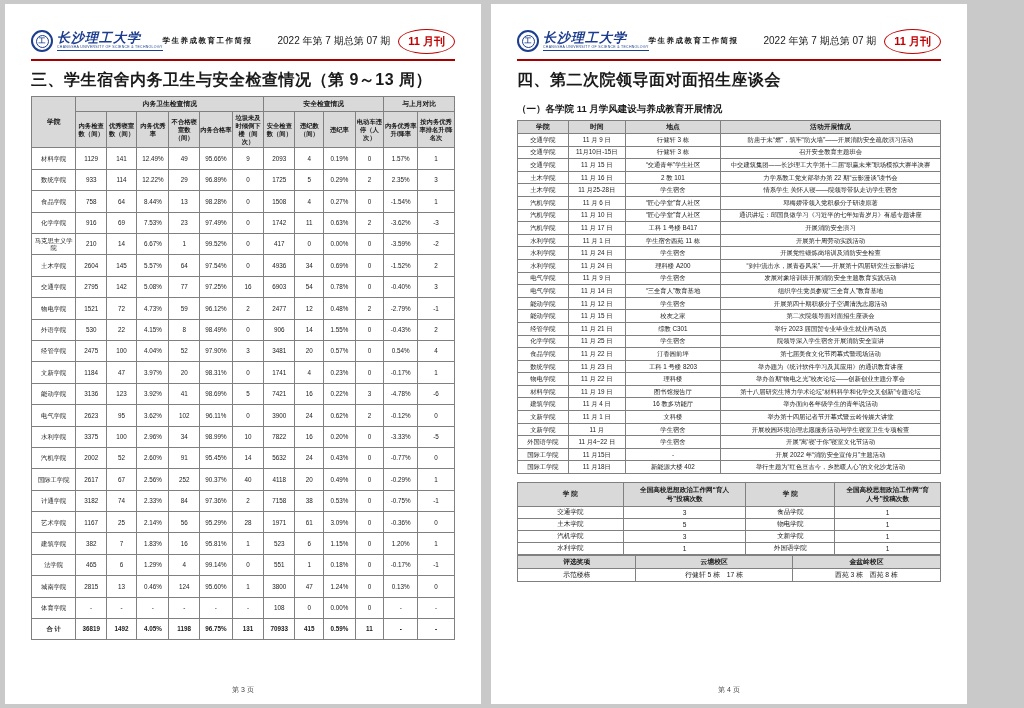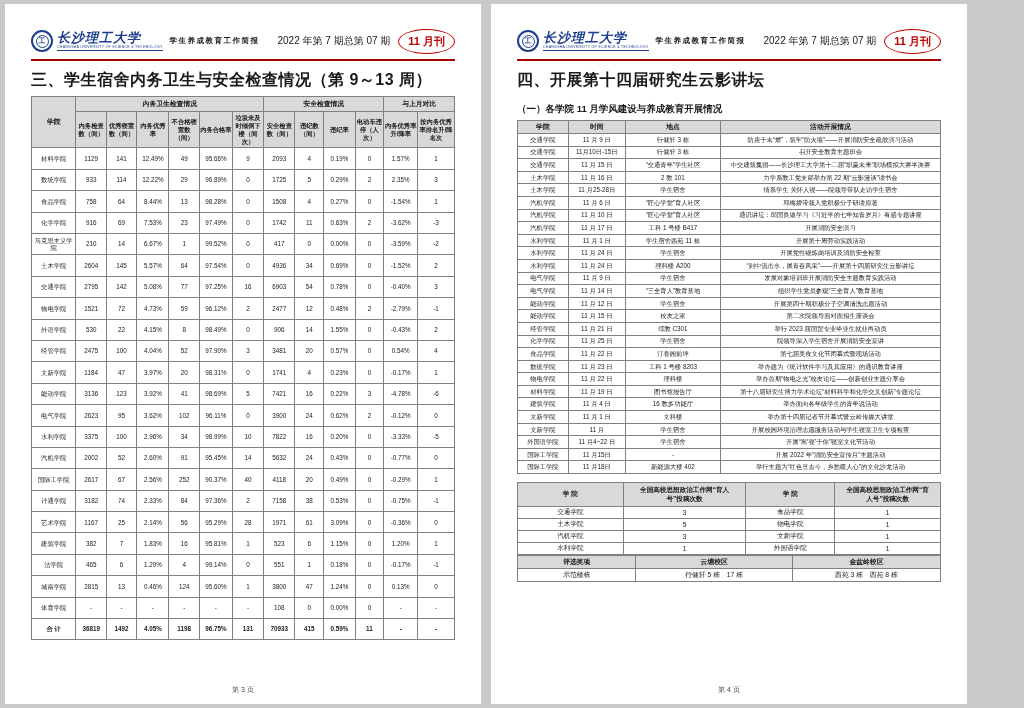--- a/index.html
+++ b/index.html
@@ -8,21 +8,21 @@
             font-family:"Liberation Sans", sans-serif; color:#1a1a1a; }
   .page { background:#ffffff; width:476px; height:700px; padding:22px 26px 10px 26px; position:relative; overflow:hidden; }
 
   
   .pg-header { display:flex; align-items:center; height:30px; }
   .emblem { width:22px; height:22px; border:2px solid #1d3e8f; border-radius:50%; display:flex; align-items:center; justify-content:center; flex:0 0 auto; }
   .emblem-inner { width:13px; height:13px; border:1px solid #1d3e8f; border-radius:50%; display:flex; align-items:center; justify-content:center; font-size:7px; color:#1d3e8f; font-weight:bold; }
   .logo-text { margin-left:4px; display:flex; flex-direction:column; line-height:1; }
   .logo-cn { font-family:"DejaVu Serif", serif; font-weight:bold; font-style:italic; font-size:13px; color:#1d3e8f; letter-spacing:1px; }
   .logo-en { font-size:3.5px; color:#1d3e8f; letter-spacing:.3px; margin-top:1.5px; border-bottom:1px solid #1d3e8f; padding-bottom:1px;}
-  .bulletin { font-size:7.5px; font-weight:bold; margin-left:7px; letter-spacing:1.5px; white-space:nowrap; }
+  .bulletin { font-size:7.5px; font-weight:bold; letter-spacing:1.5px; white-space:nowrap; }
   .issue { font-size:10px; margin-left:auto; white-space:nowrap; }
   .badge { border:1.5px solid #c00000; color:#c00000; font-weight:bold; font-size:11px;
            border-radius:50%; padding:4px 9px; margin-left:8px; white-space:nowrap; }
   .redline { border-bottom:2.5px solid #a80000; margin-top:3px; }
 
   
   .sec-title { font-size:16px; font-weight:bold; margin:9px 0 5px 0; letter-spacing:.5px; }
   .sub-title { font-size:9.5px; font-weight:bold; margin:12px 0 4px 0; }
   .pg-footer { position:absolute; bottom:9px; left:0; width:100%; text-align:center; font-size:7px; color:#444; }
 
@@ -474,21 +474,21 @@
       <span class="logo-text">
         <span class="logo-cn">长沙理工大学</span>
         <span class="logo-en">CHANGSHA UNIVERSITY OF SCIENCE &amp; TECHNOLOGY</span>
       </span>
       <span class="bulletin">学生养成教育工作简报</span>
       <span class="issue">2022 年第 7 期总第 07 期</span>
       <span class="badge">11 月刊</span>
     </div>
     <div class="redline"></div>
 
-    <div class="sec-title">四、开展第十四届研究生云影讲坛</div>
+    <div class="sec-title">四、第二次院领导面对面招生座谈会</div>
     <div class="sub-title">（一）各学院 11 月学风建设与养成教育开展情况</div>
 
     <table class="acts">
       <colgroup>
         <col style="width:12%">
           <col style="width:13.5%">
           <col style="width:22.5%">
           <col style="width:52%">
       </colgroup>
       <thead>

